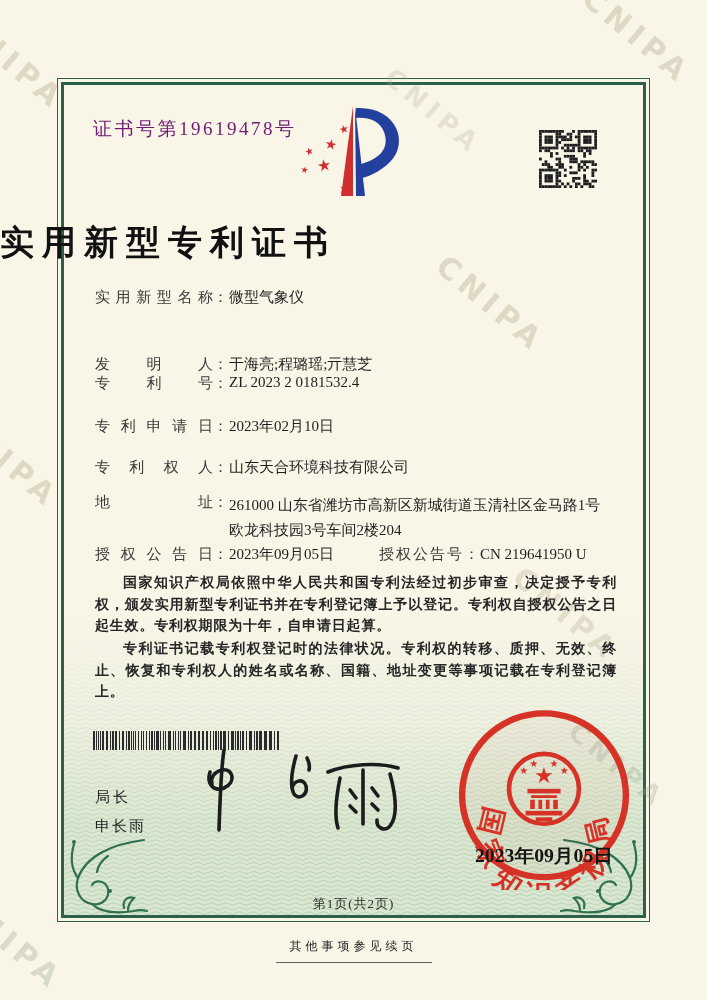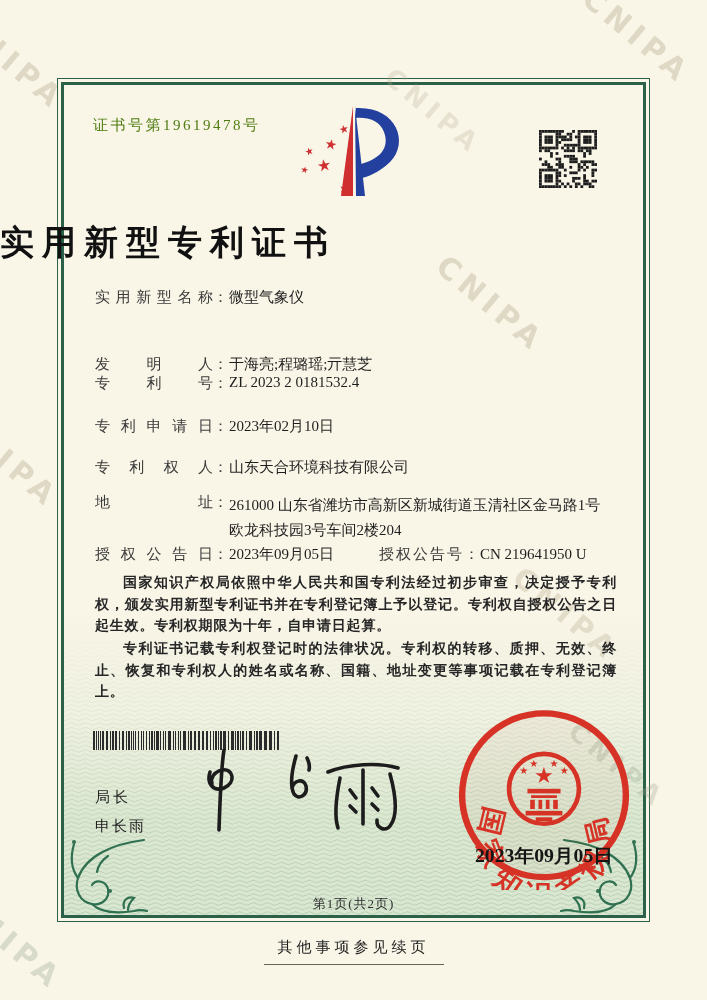--- a/index.html
+++ b/index.html
@@ -37,21 +37,21 @@
   }
   .greenwash{
     position:absolute;left:61px;top:610px;width:585px;height:308px;
     background:linear-gradient(180deg, rgba(222,233,214,0) 0%, rgba(222,233,214,.35) 35%, rgba(214,228,204,.85) 68%, #d9e6d1 100%);
     z-index:1;pointer-events:none;
   }
   #waves{position:absolute;left:61px;top:640px;z-index:1;pointer-events:none;}
   
   .certno{
     position:absolute;left:93px;top:116px;
-    font-size:15px;letter-spacing:2.5px;color:#4d7c0f;z-index:3;
+    font-size:19px;letter-spacing:2.5px;color:#701a75;z-index:3;
   }
   .logo{position:absolute;left:296px;top:102px;z-index:3;}
   .qr{position:absolute;left:539px;top:130px;z-index:3;}
   .title{
     position:absolute;left:0;top:220px;width:100%;
     text-align:left;font-size:34px;font-weight:700;
     letter-spacing:8px;color:#111;z-index:3;
   }
   .fields{position:absolute;left:95px;top:288px;width:522px;z-index:3;font-size:15px;}
   .frow{position:absolute;left:0;width:522px;}
@@ -75,21 +75,21 @@
   .signer-name{position:absolute;left:95px;top:817px;font-size:15px;letter-spacing:2px;color:#1d1d1d;z-index:3;}
   .signature{position:absolute;left:190px;top:742px;z-index:3;}
   .seal{position:absolute;left:452px;top:706px;z-index:3;}
   .flourish{position:absolute;z-index:2;}
   .flourish-left{left:64px;top:834px;}
   .flourish-right{left:558px;top:834px;transform:scaleX(-1);}
   .pageinfo{position:absolute;left:0;top:895px;width:100%;text-align:center;
     font-size:13px;color:#2e2e2e;letter-spacing:1px;z-index:3;}
   .note{
     position:absolute;left:50%;top:938px;transform:translateX(-50%);
-    font-size:15px;letter-spacing:4px;color:#1f1f1f;
+    font-size:12px;letter-spacing:4px;color:#1f1f1f;
     padding:0 14px 7px 14px;border-bottom:1px solid #63635a;z-index:3;white-space:nowrap;
   }
 </style>
 </head>
 <body>
 
 <div class="page">
 
   <span class="wm" style="left:-28px;top:6px;font-size:30px;">CNIPA</span>
   <span class="wm" style="left:598px;top:-20px;font-size:30px;">CNIPA</span>

